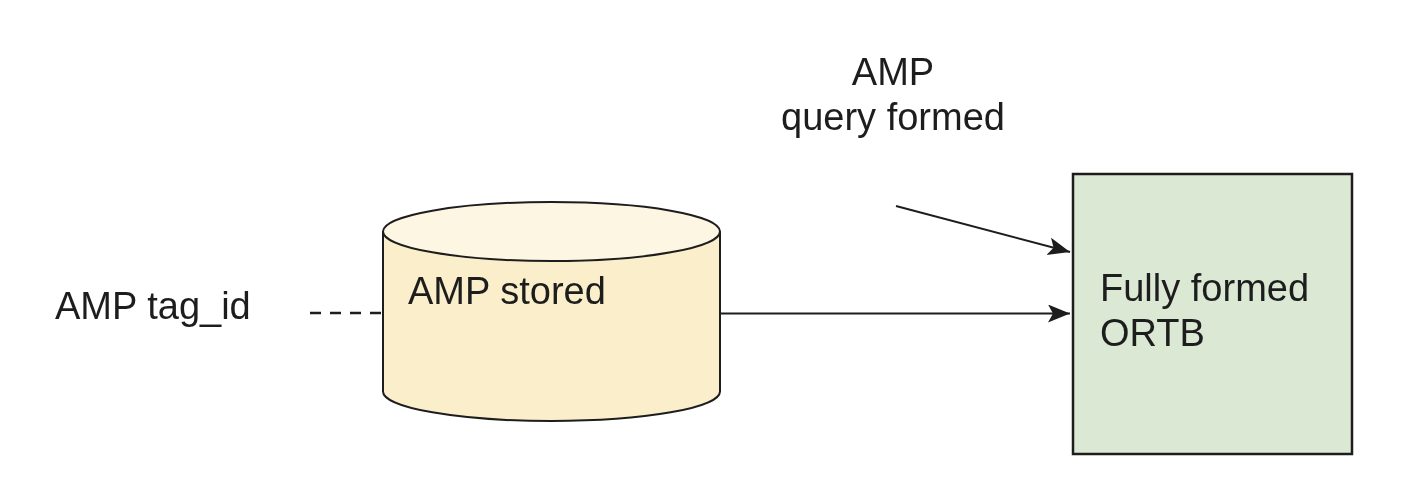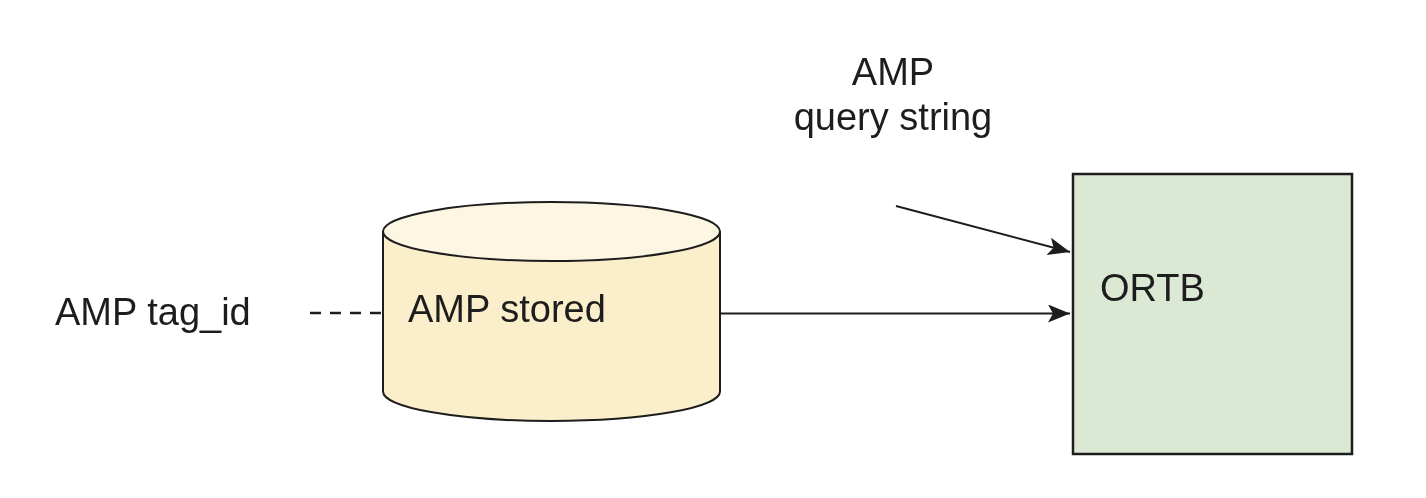--- a/index.html
+++ b/index.html
@@ -46,28 +46,29 @@
 
     <ellipse cx="551.5" cy="231.5" rx="168.5" ry="29.5" stroke="#1d1d1d" stroke-width="2" fill="#fdf6e3"></ellipse>
 
     <line x1="720" y1="313.5" x2="1070" y2="313.5" class="stroked" stroke-width="2" marker-end="url(#arrowhead)"></line>
 
     <line x1="896" y1="206" x2="1070" y2="252" class="stroked" stroke-width="2" marker-end="url(#arrowhead)"></line>
 
     <rect x="1073" y="174" width="279" height="280" stroke="#1d1d1d" stroke-width="2.5" fill="#dbe8d4"></rect>
   </svg>
 
-  <div class="label" style="left:55px; top:290px;">AMP tag_id</div>
+  <div class="label" style="left:55px; top:284px;">AMP tag_id</div>
 
   <div class="label centered" style="left:743px; top:50px; width:300px;">
     <span>AMP</span>
-    <span>query string</span>
+    <span>query formed</span>
   </div>
 
-  <div class="label" style="left:408px; top:287px;text-align:right;">
+  <div class="label" style="left:408px; top:269px;text-align:right;">
     <span>AMP stored</span>
   </div>
 
   <div class="label" style="left:1100px; top:266px;">
+    <span>Fully formed</span>
     <span>ORTB</span>
   </div>
 
 </div>
 
 </body></html>

